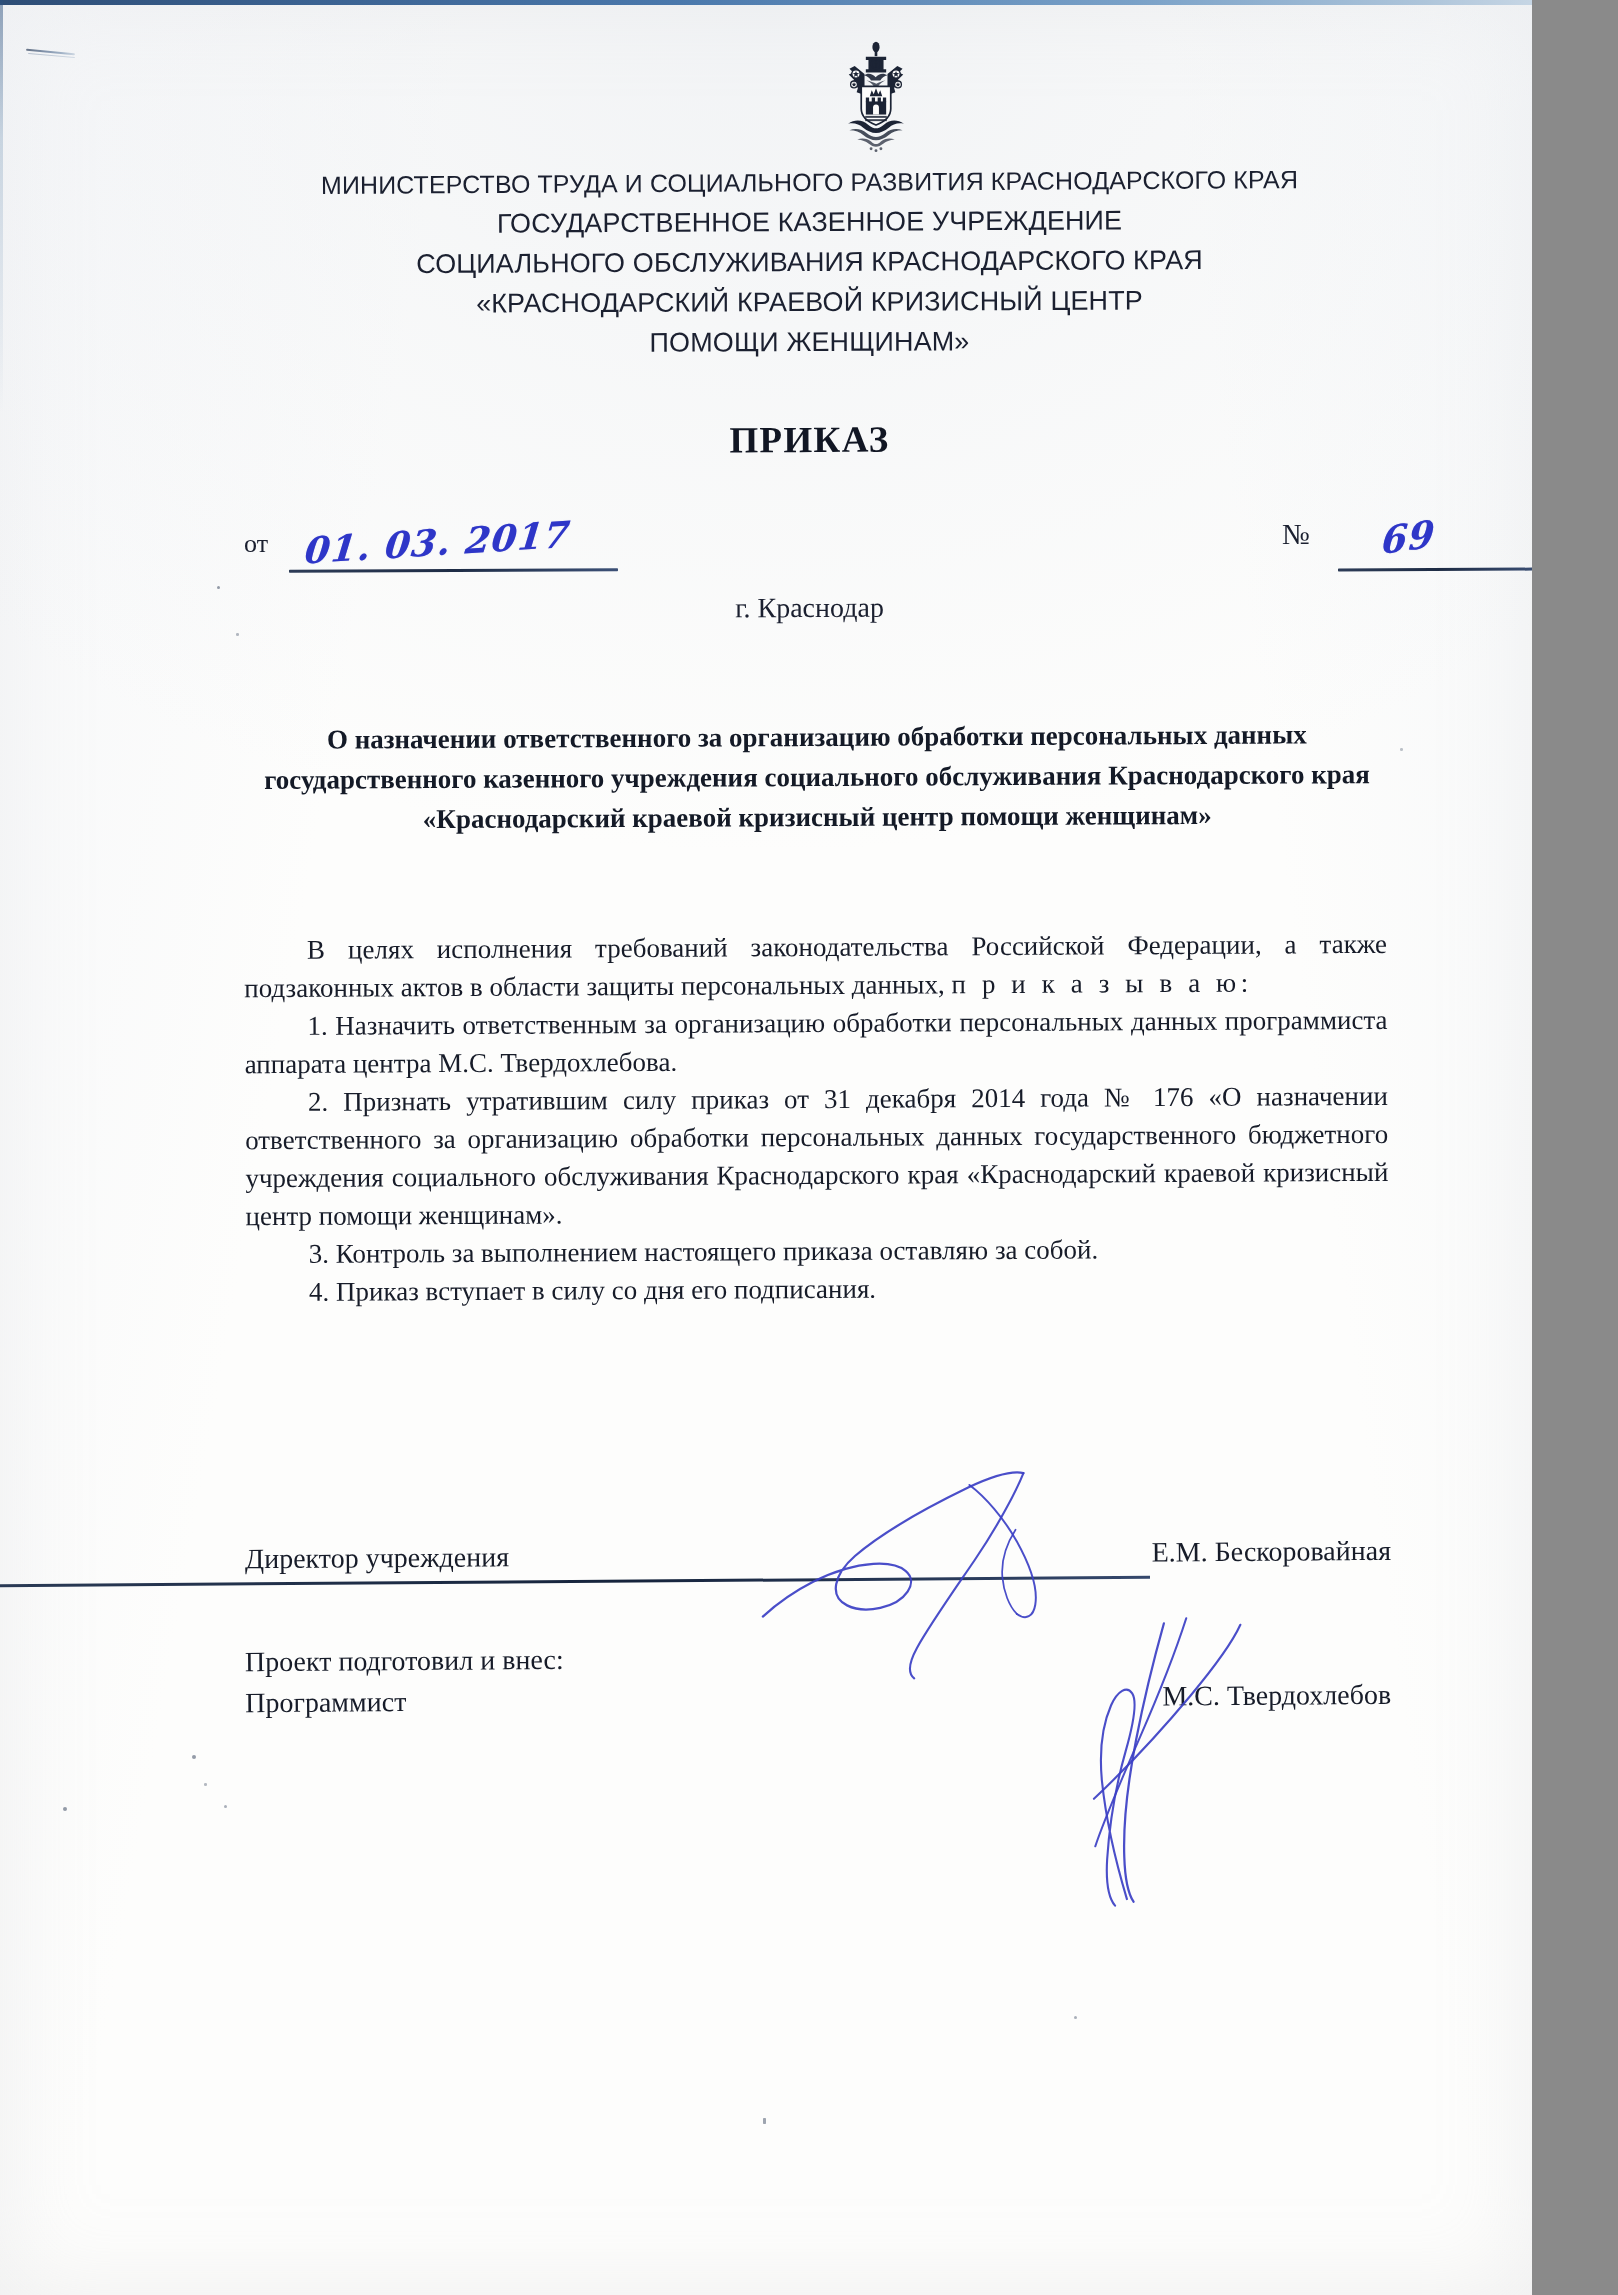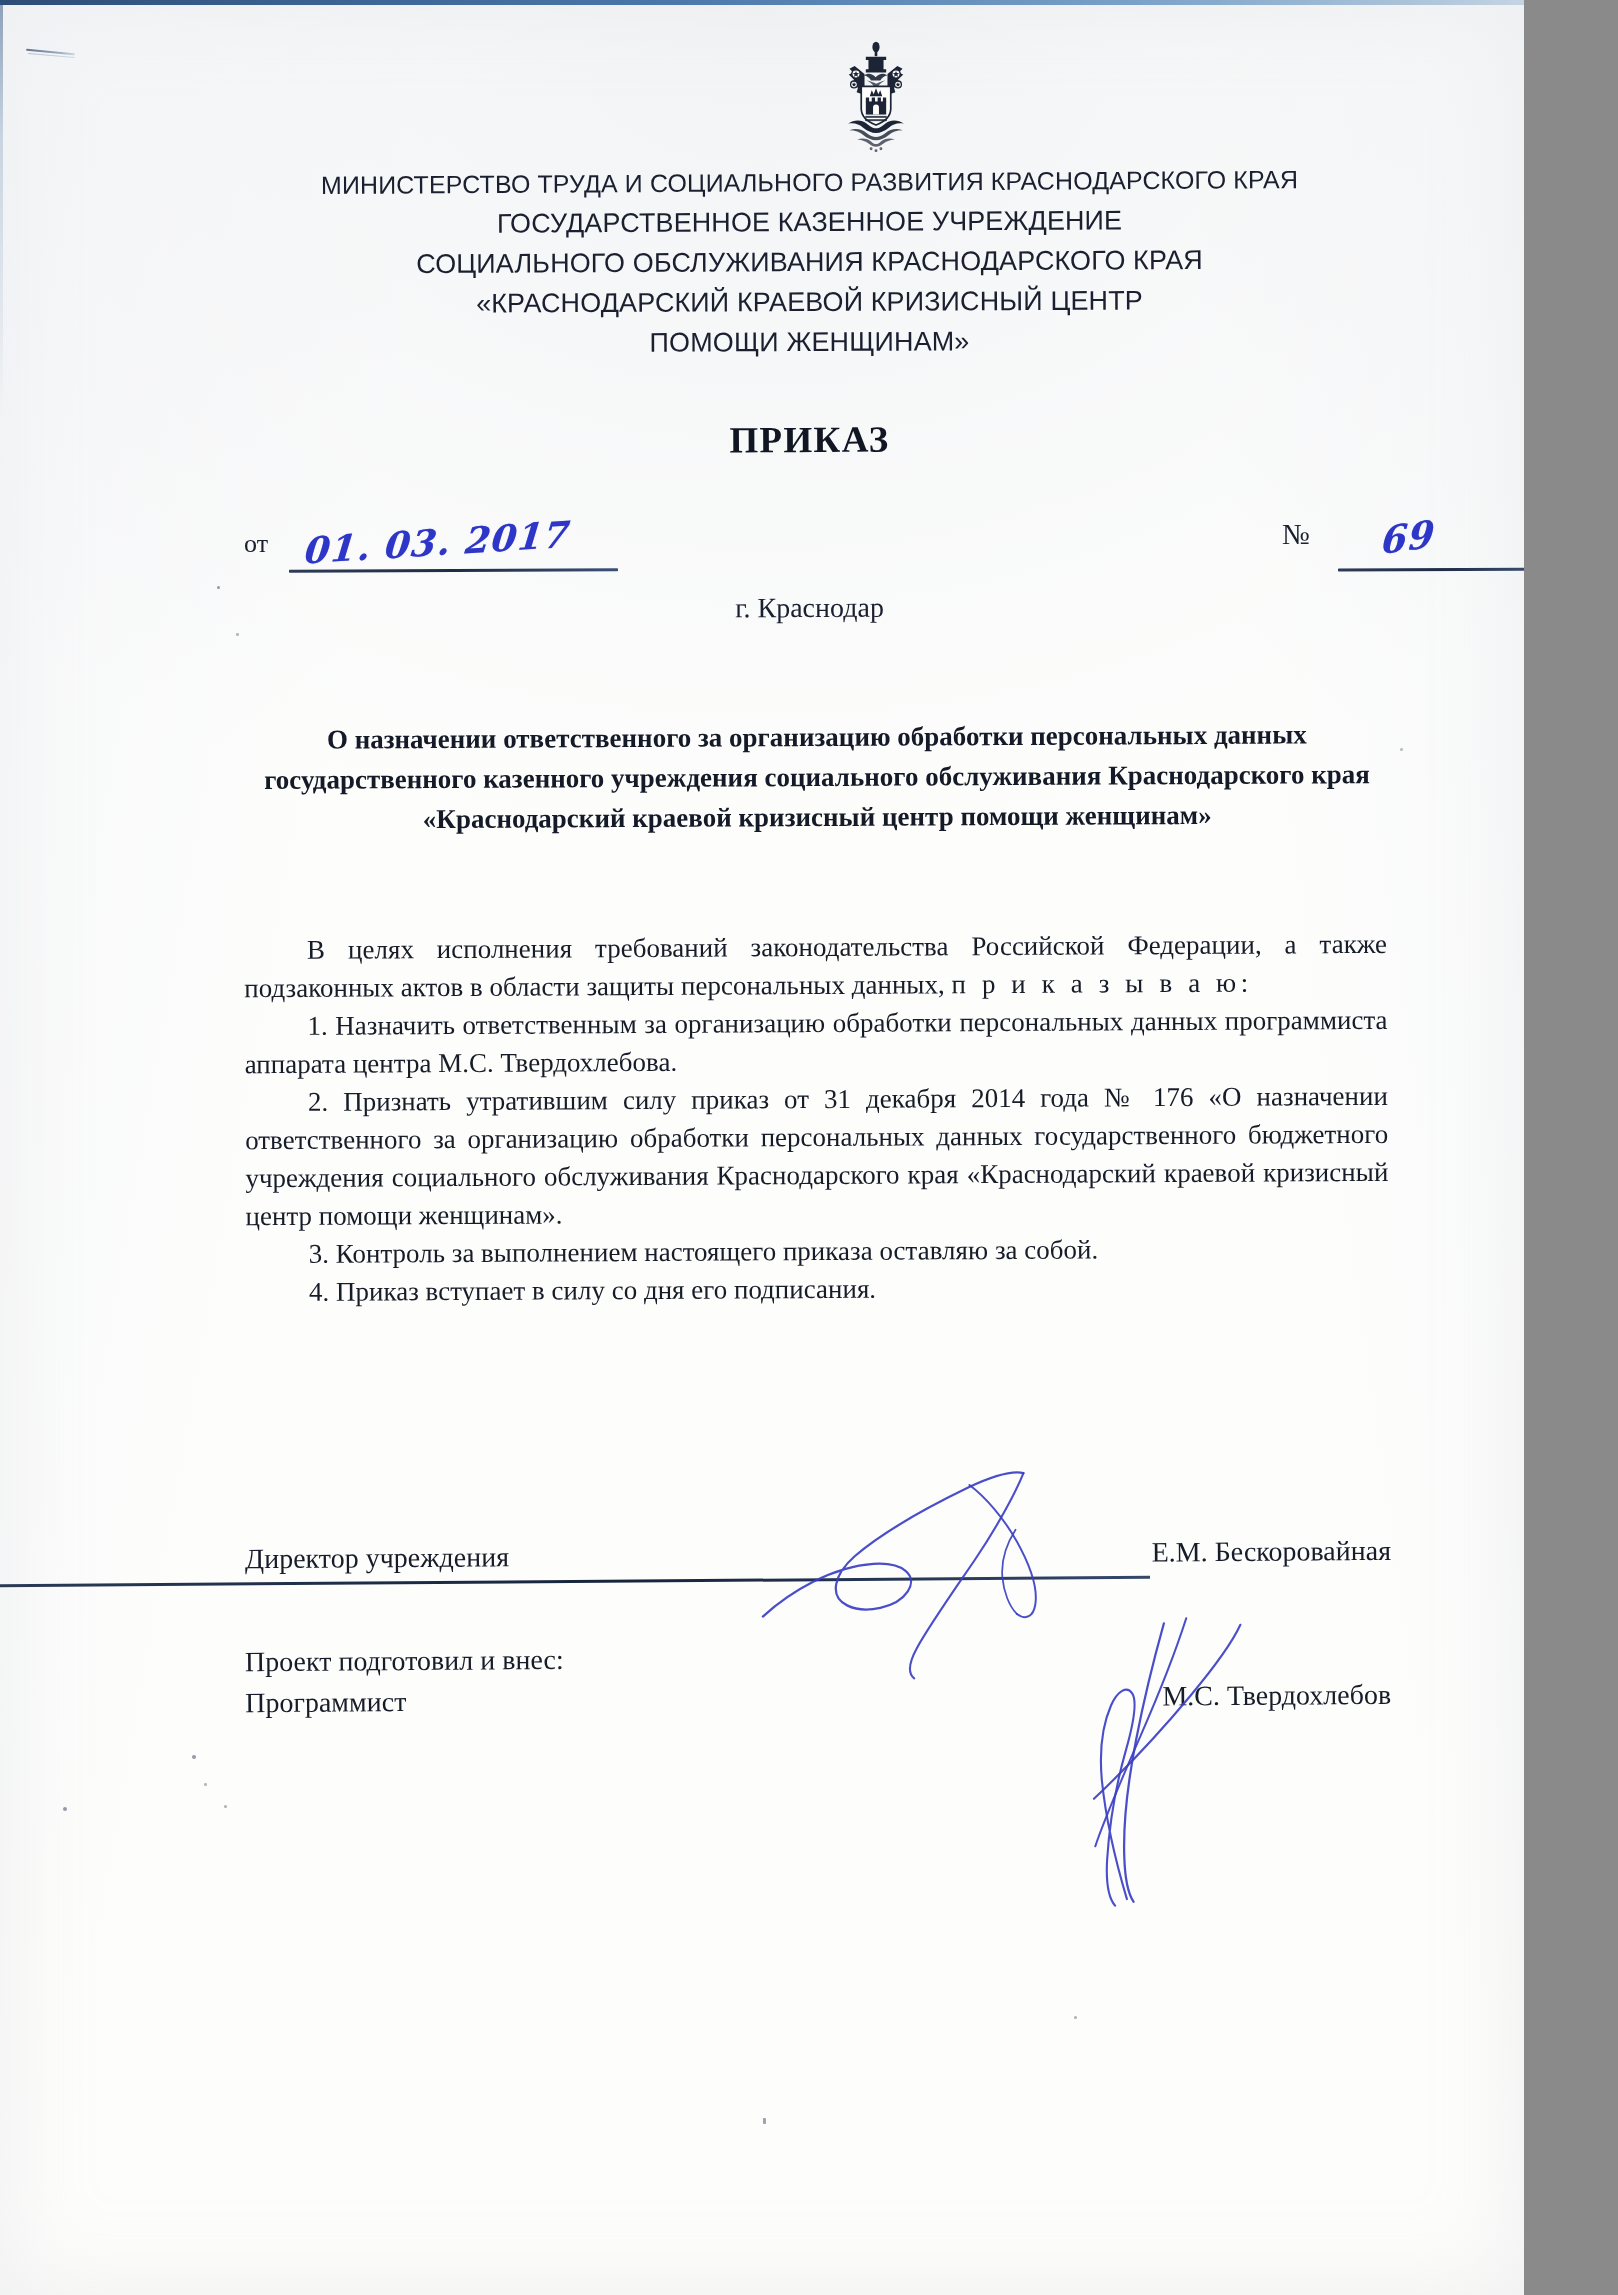--- a/index.html
+++ b/index.html
@@ -11,20 +11,21 @@
   #page {
     position: relative;
     width: 1524px;
     height: 2295px;
     background: #fdfdfc;
     overflow: hidden;
     font-family: "Liberation Serif", "DejaVu Serif", serif;
     color: #16181f;
     
     box-shadow: inset 0 0 92px rgba(200,200,205,.25);
+    padding-left: 8px;
   }
 
   
   .paper-tint {
     position: absolute;
     inset: 0;
     pointer-events: none;
     background:
       radial-gradient(ellipse 120% 60% at 50% 0%, rgba(226,230,236,.42) 0%, rgba(253,253,252,0) 62%),
       linear-gradient(100deg, rgba(240,242,246,.55) 0%, rgba(253,253,252,0) 24%),

